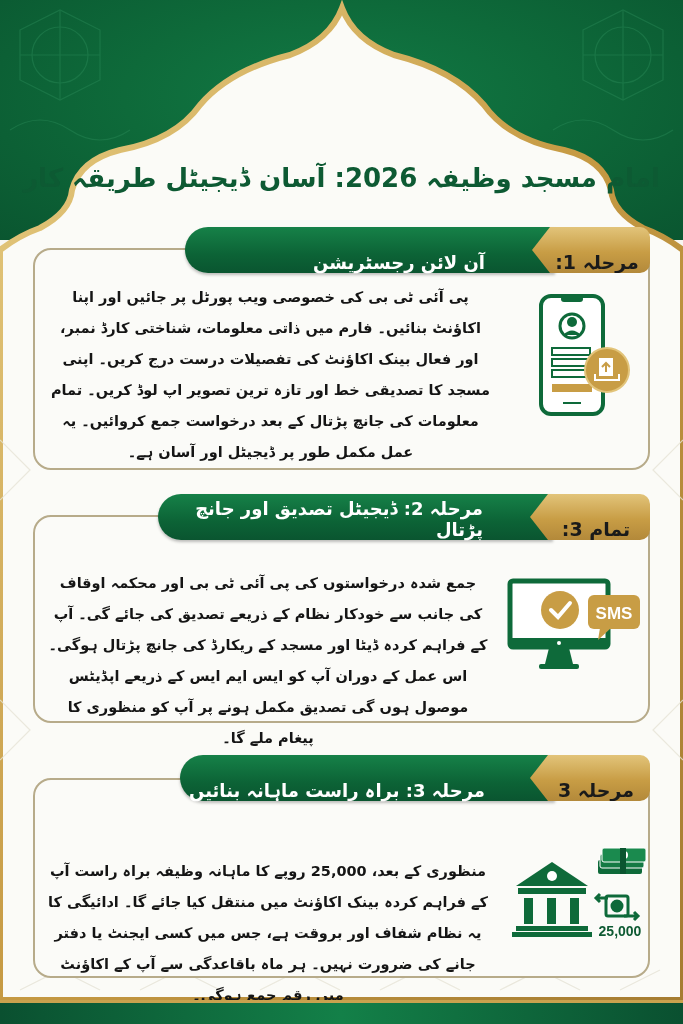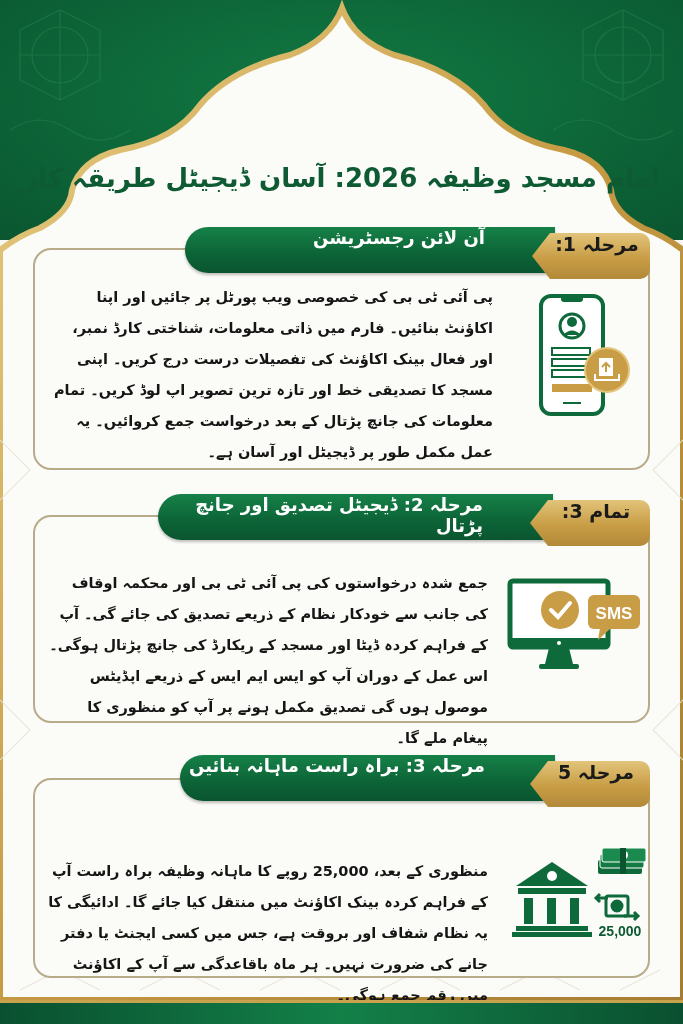--- a/index.html
+++ b/index.html
@@ -38,42 +38,41 @@
     }
     .header-green {
       position: absolute;
       height: 46px;
       border-radius: 23px 0 0 23px;
       background: linear-gradient(180deg, #168148 0%, #0c6336 60%, #0a5530 100%);
       color: #ffffff;
       direction: rtl;
       font-size: 18px;
       font-weight: bold;
-      display: flex; align-items: flex-start;
+      display: flex; align-items: flex-end;
       padding-right: 70px;
       box-shadow: 0 2px 3px rgba(0,0,0,0.25);
     }
     .header-gold {
       position: absolute;
       height: 46px;
       background: linear-gradient(180deg, #e2c47a 0%, #c89d45 55%, #b3893a 100%);
       border-radius: 0 10px 10px 0;
       clip-path: polygon(18px 0, 100% 0, 100% 100%, 18px 100%, 0 50%);
       color: #1a1a1a;
       direction: rtl;
       font-size: 19px;
       font-weight: bold;
-      display: flex; align-items: flex-start; justify-content: center;
+      display: flex; align-items: flex-end; justify-content: center;
       padding-left: 12px;
-      margin-top: 6px;
     }
     .body-text {
       position: absolute;
       direction: rtl;
-      text-align: right;
+      text-align: center;
       font-size: 14.5px;
       line-height: 31px;
       color: #151515;
       font-weight: bold;
     }
     .icon-box { position: absolute; }
   </style>
 </head>
 <body>
 
@@ -160,21 +159,21 @@
     <path d="M95 50 L93 62 L106 50 Z" fill="#c89d45"></path>
     <text x="109" y="41" text-anchor="middle" font-family="Liberation Sans, sans-serif" font-weight="bold" font-size="17" fill="#ffffff">SMS</text>
   </svg>
 </div>
 
 <div class="card" style="left:33px; top:778px; height:200px;"></div>
 <div class="header-green" style="left:180px; top:755px; width:375px;">
   <span>مرحلہ 3: براہ راست ماہانہ بنائیں</span>
 </div>
 <div class="header-gold" style="left:530px; top:755px; width:120px;">
-  <span>مرحلہ 5</span>
+  <span>مرحلہ 3</span>
 </div>
 <div class="body-text" style="left:48px; top:856px; width:440px;">منظوری کے بعد، 25,000 روپے کا ماہانہ وظیفہ براہ راست آپ کے فراہم کردہ بینک اکاؤنٹ میں منتقل کیا جائے گا۔ ادائیگی کا یہ نظام شفاف اور بروقت ہے، جس میں کسی ایجنٹ یا دفتر جانے کی ضرورت نہیں۔ ہر ماہ باقاعدگی سے آپ کے اکاؤنٹ میں رقم جمع ہوگی۔</div>
 <div class="icon-box" style="left:508px; top:840px; width:140px; height:100px;">
   <svg width="140" height="100" viewBox="0 0 140 100">
     <path d="M8 46 L44 22 L80 46 Z" fill="#0e6a3a"></path>
     <circle cx="44" cy="36" r="5" fill="#ffffff"></circle>
     <rect x="10" y="48" width="68" height="6" fill="#0e6a3a"></rect>
     <rect x="16" y="58" width="9" height="26" fill="#0e6a3a"></rect>
     <rect x="39" y="58" width="9" height="26" fill="#0e6a3a"></rect>
     <rect x="62" y="58" width="9" height="26" fill="#0e6a3a"></rect>

